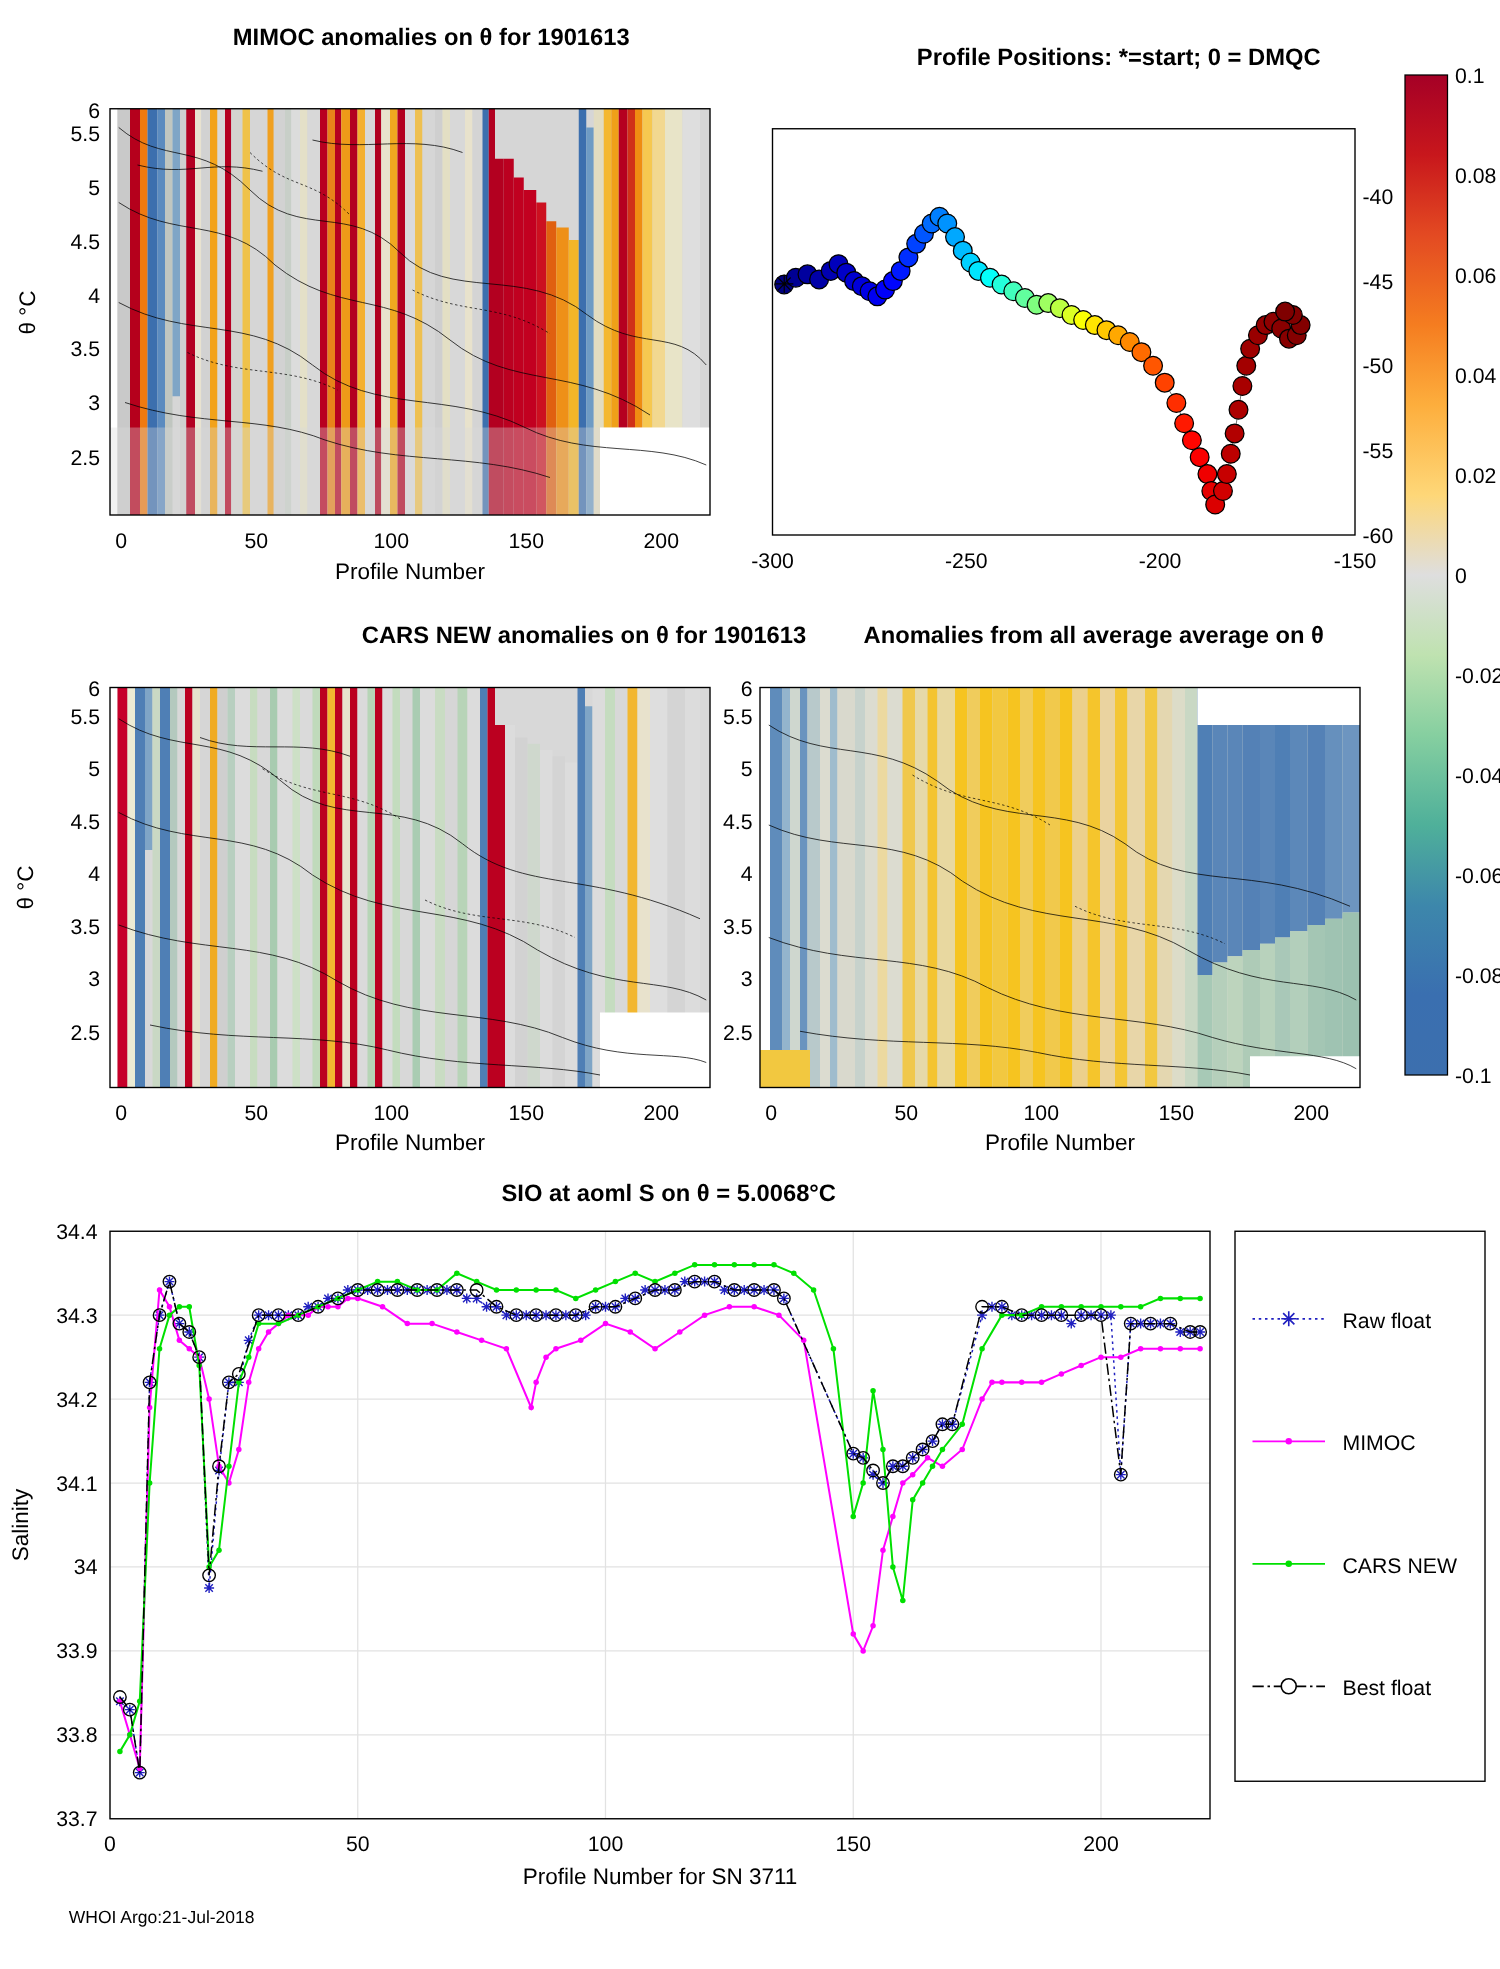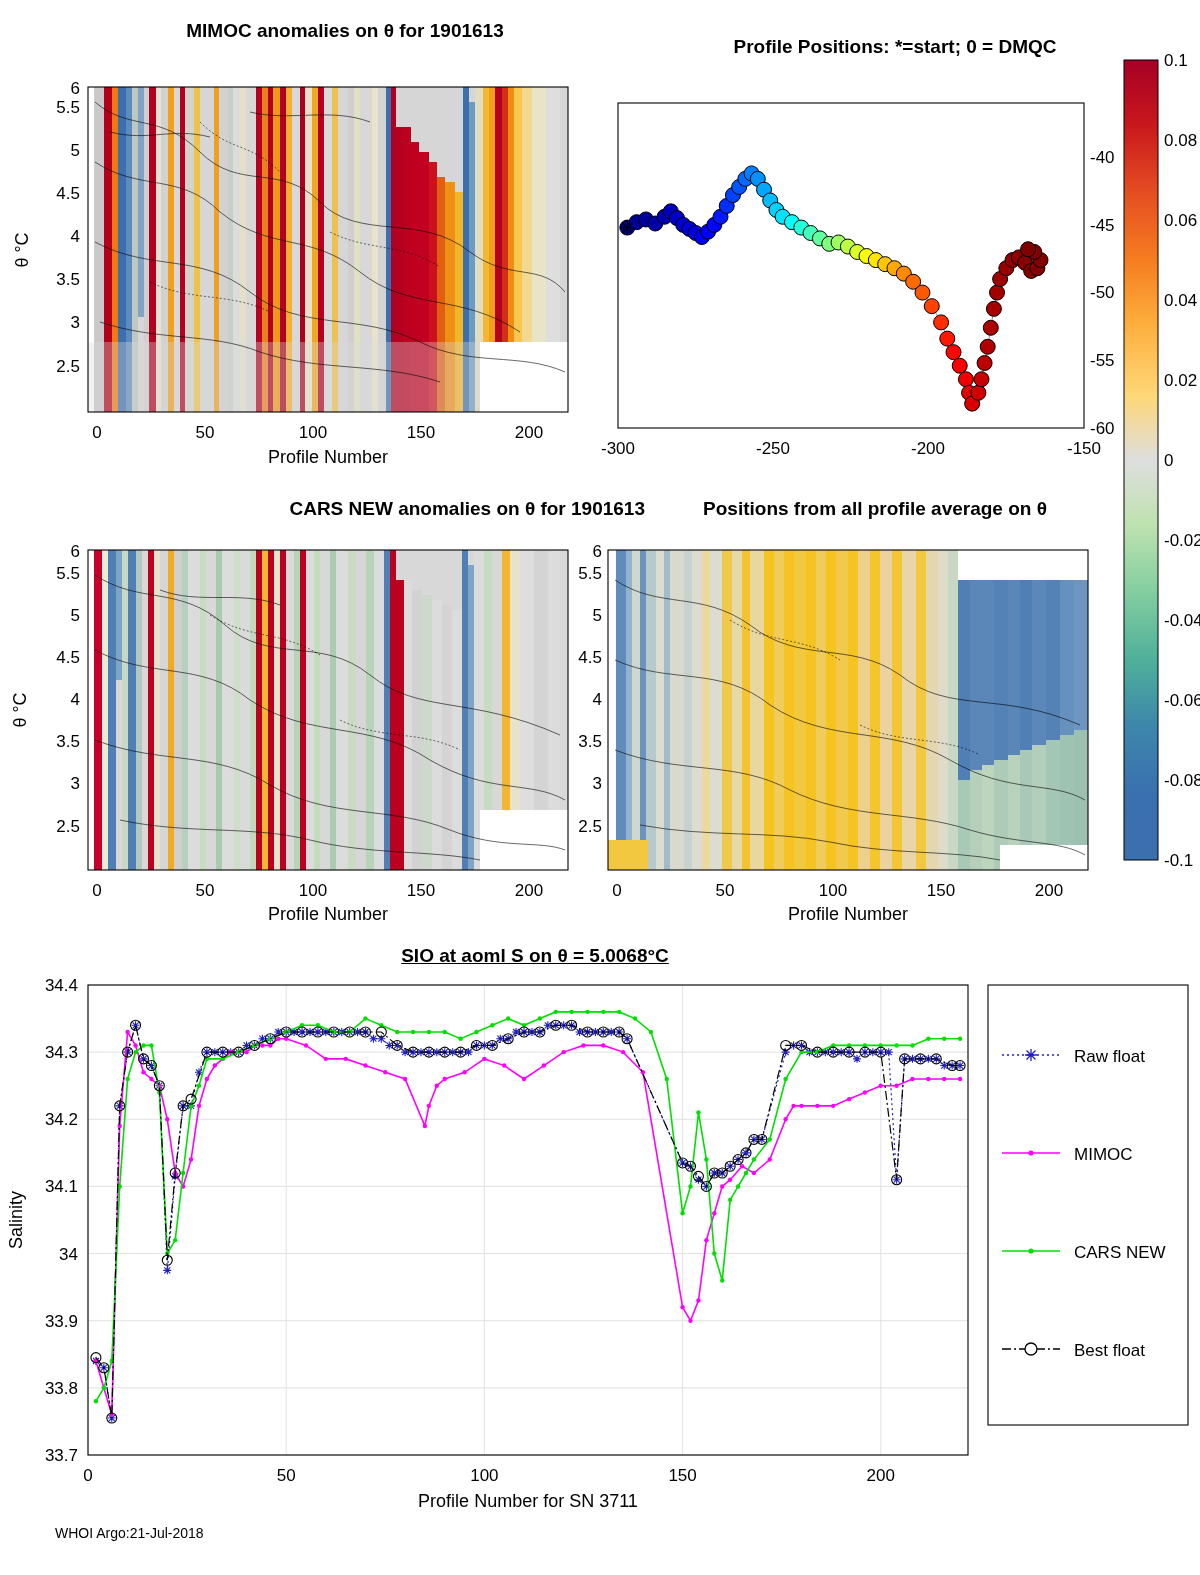--- a/index.html
+++ b/index.html
@@ -372,21 +372,21 @@
         <text x="80" y="101">5</text>
       <text x="80" y="59">5.5</text>
         <text x="80" y="37">6</text>
     </g>
     <text class="axis-label" x="328" y="400" text-anchor="middle">Profile Number</text>
     <text class="axis-label" x="26" y="190" text-anchor="middle" transform="rotate(-90 26 190)">θ °C</text>
   </svg>
 </div>
 
 <div class="panel" style="left:560px;top:498px;width:540px;height:440px;">
-  <div class="title" style="width:540px;">Positions from all profile average on θ</div>
+  <div class="title" style="width:540px;">Anomalies from all average average on θ</div>
   <svg width="540" height="400" viewBox="0 0 540 400">
     <defs>
         <clipPath id="clipC">
           <rect x="48" y="30" width="480" height="320"></rect>
         </clipPath>
       </defs>
     <g clip-path="url(#clipC)">
       <rect x="48" y="30" width="480" height="320" fill="#dcdcd0"></rect>
       <rect x="48" y="30" width="8" height="320" fill="#ffffff"></rect>
       <rect x="56" y="30" width="10" height="320" fill="#5f8cbb"></rect>
@@ -473,21 +473,21 @@
         <text x="42" y="143">4.5</text>
         <text x="42" y="101">5</text>
       <text x="42" y="59">5.5</text>
         <text x="42" y="37">6</text>
     </g>
     <text class="axis-label" x="288" y="400" text-anchor="middle">Profile Number</text>
   </svg>
 </div>
 
 <div class="panel" style="left:0px;top:945px;width:1200px;height:575px;">
-  <div class="title" style="width:980px;text-decoration:underline;">SIO at aoml S on θ = 5.0068°C</div>
+  <div class="title" style="width:980px;">SIO at aoml S on θ = 5.0068°C</div>
   <svg width="1200" height="545" viewBox="0 0 1200 545">
     <g id="sio-grid">
         <line x1="88" y1="488" x2="968" y2="488" class="gridline"></line>
         <line x1="88" y1="420.8571428571463" x2="968" y2="420.8571428571463" class="gridline"></line>
         <line x1="88" y1="353.71428571428777" x2="968" y2="353.71428571428777" class="gridline"></line>
         <line x1="88" y1="286.57142857142924" x2="968" y2="286.57142857142924" class="gridline"></line>
         <line x1="88" y1="219.42857142857076" x2="968" y2="219.42857142857076" class="gridline"></line>
         <line x1="88" y1="152.28571428571223" x2="968" y2="152.28571428571223" class="gridline"></line>
         <line x1="88" y1="85.14285714285853" x2="968" y2="85.14285714285853" class="gridline"></line>
         <line x1="88" y1="18" x2="968" y2="18" class="gridline"></line>

